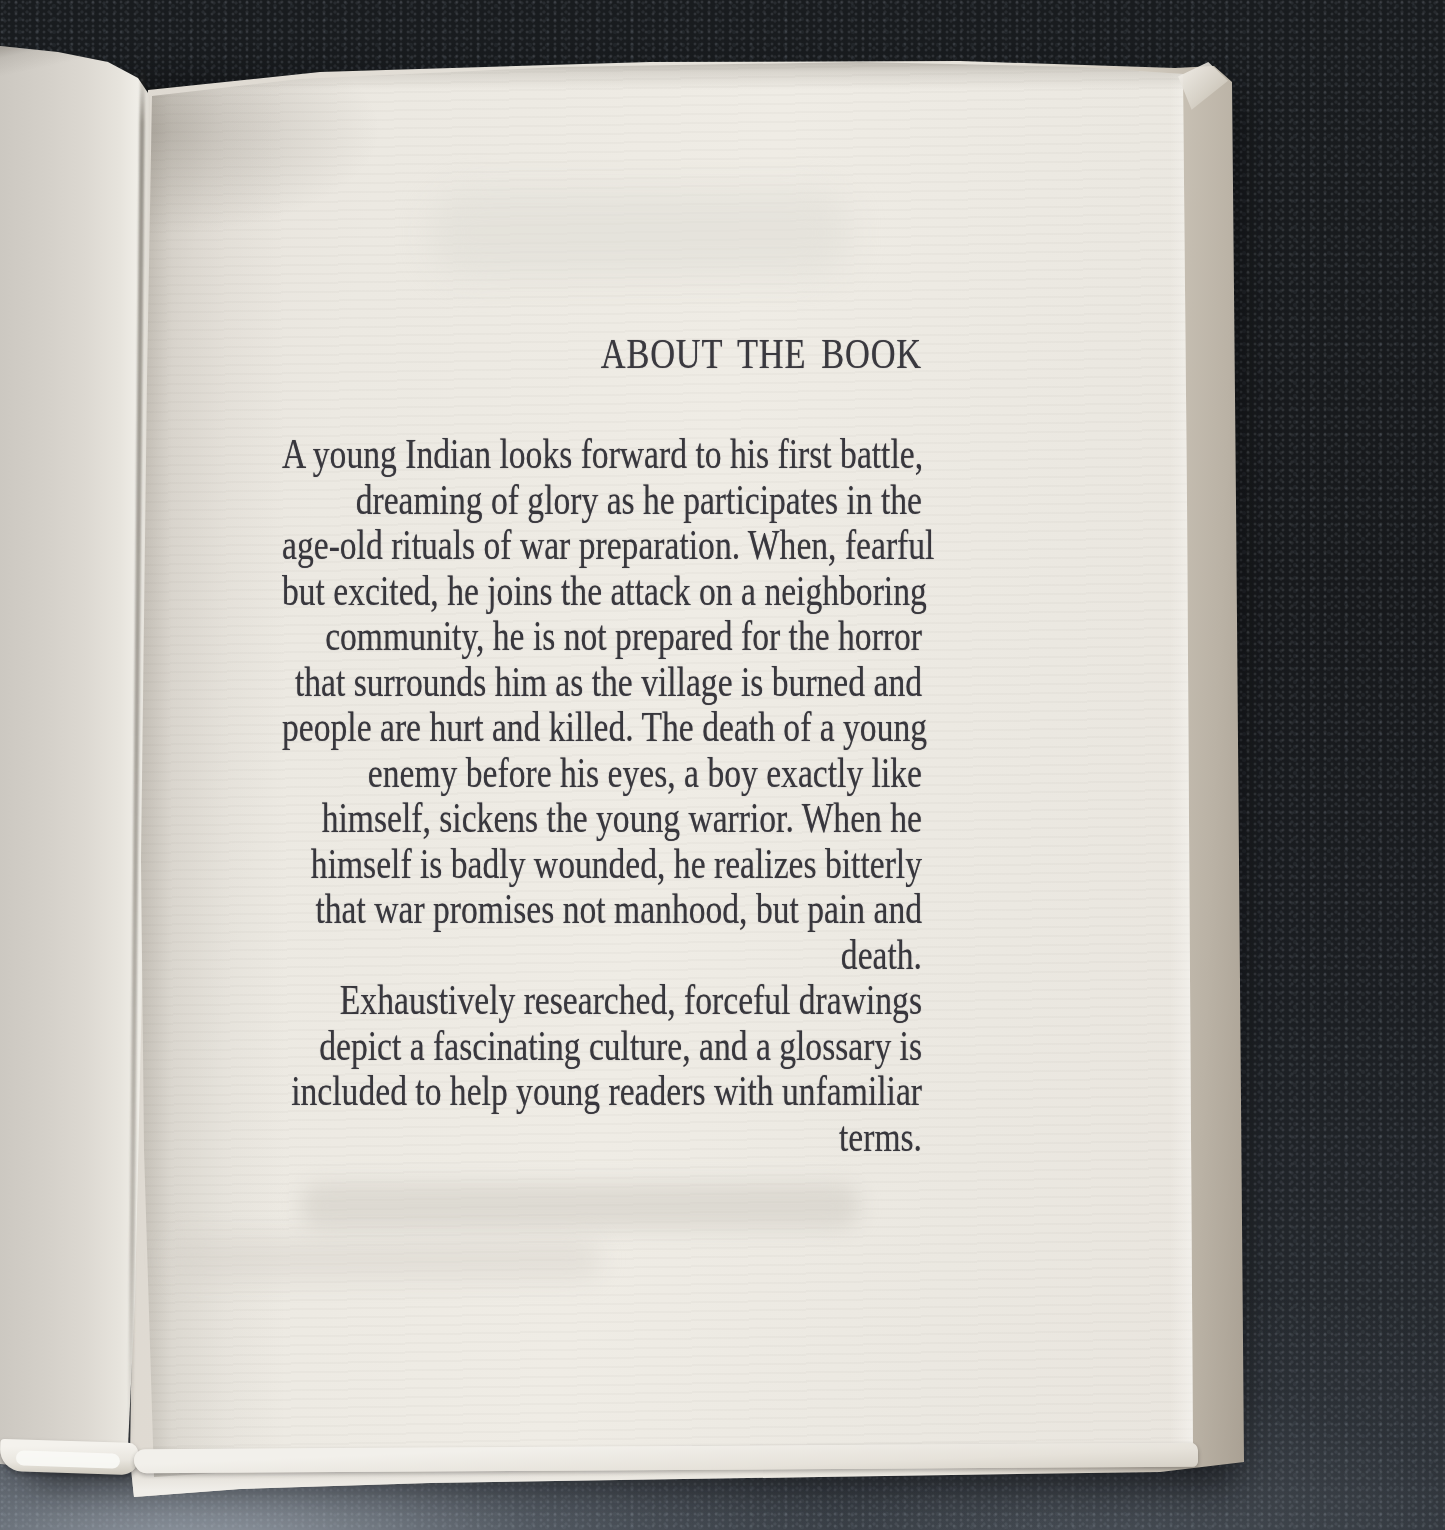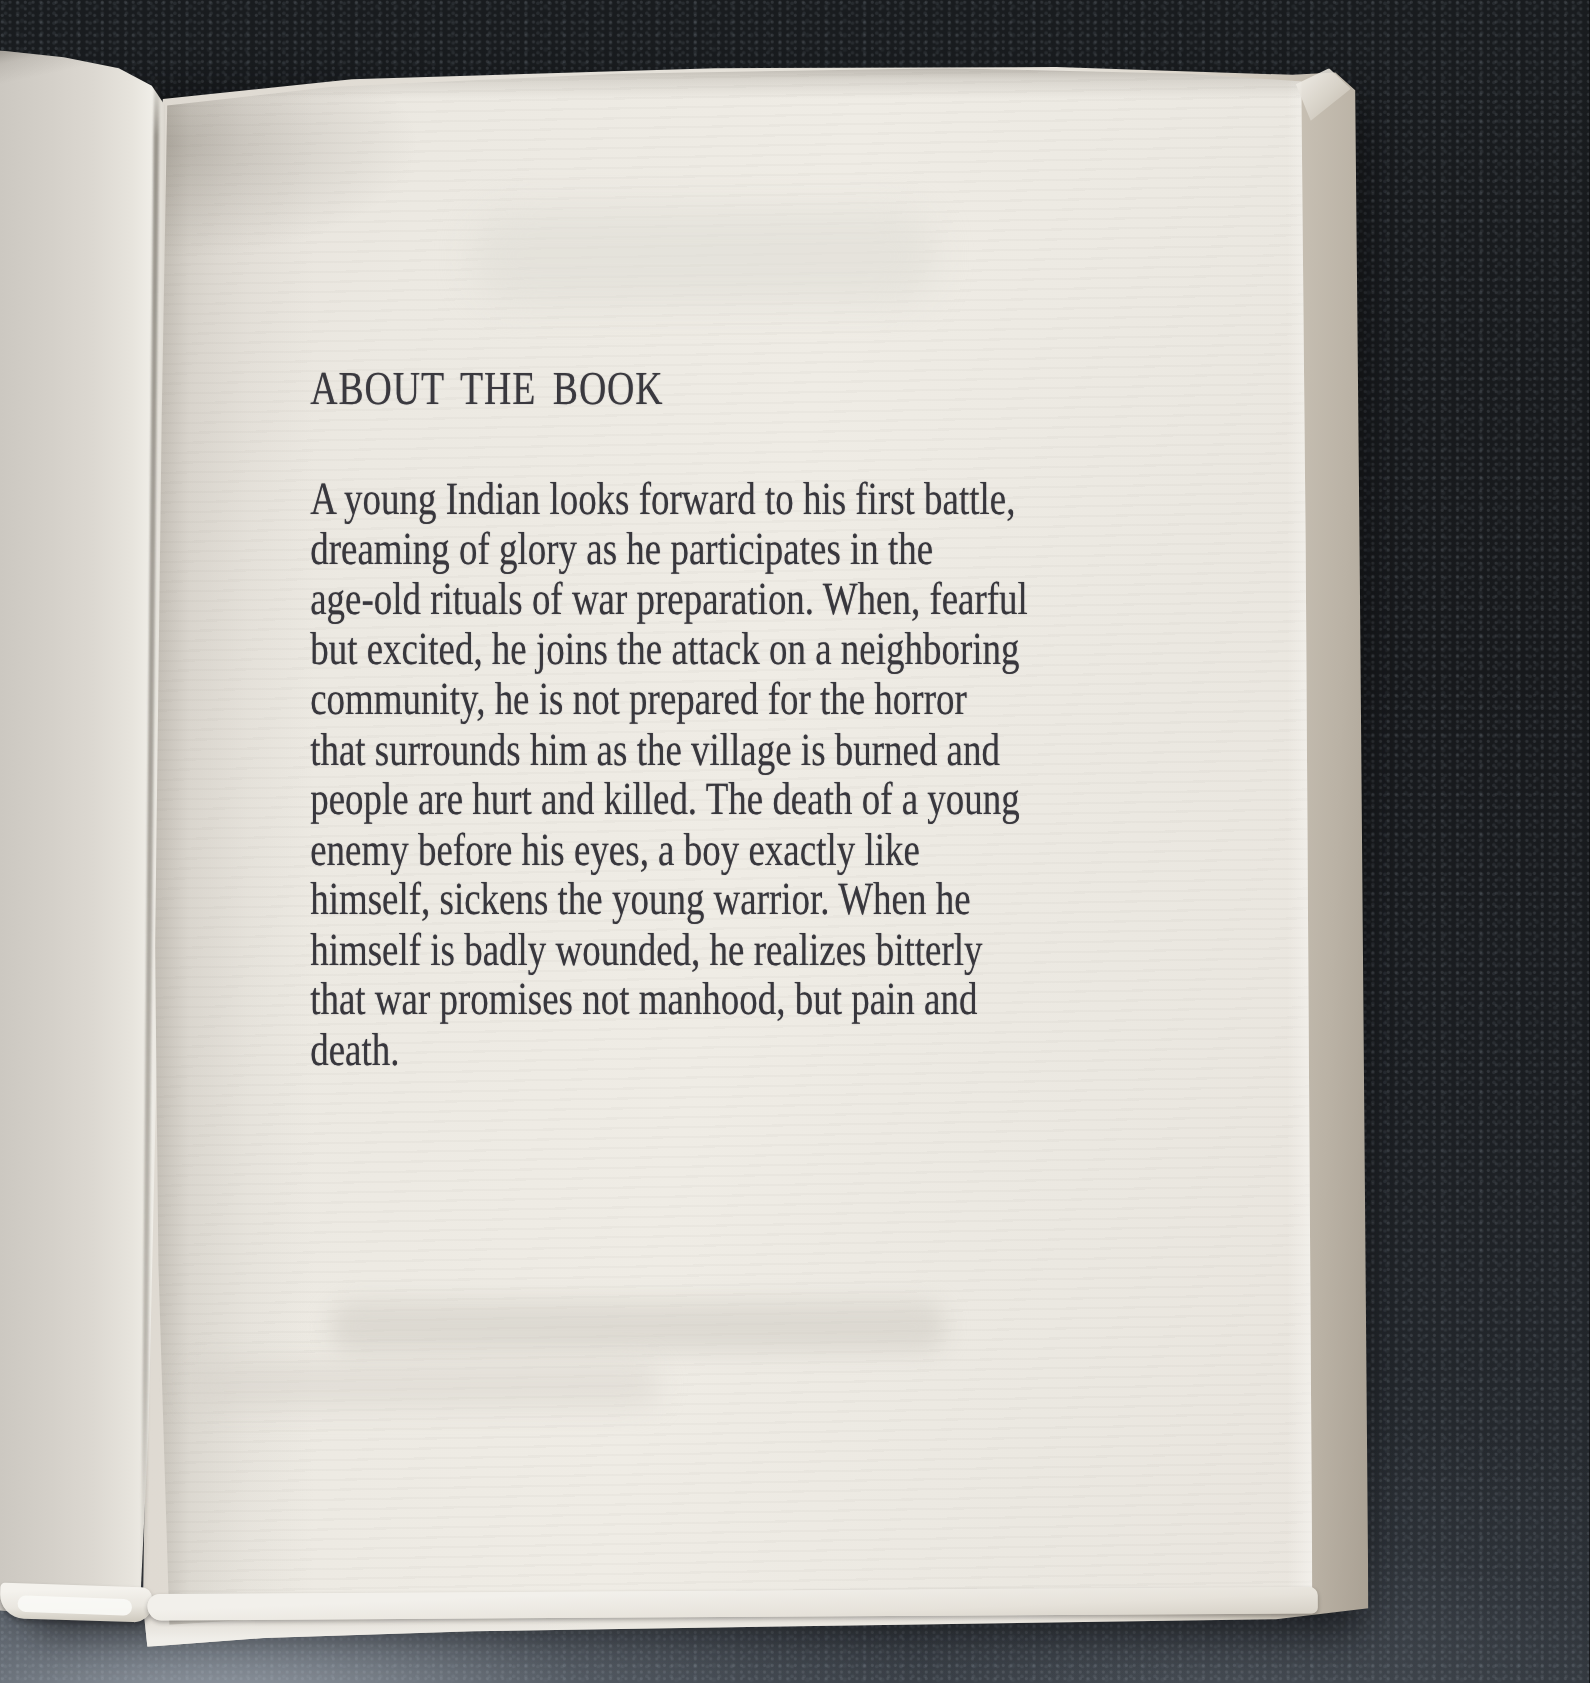--- a/index.html
+++ b/index.html
@@ -8,20 +8,21 @@
     background-color:#1b1e22;
     background-image:
       radial-gradient(circle at 2px 2px, rgba(205,215,225,0.13) 0 1px, rgba(0,0,0,0) 1.8px),
       radial-gradient(circle at 5px 3px, rgba(170,182,194,0.10) 0 1.2px, rgba(0,0,0,0) 2px),
       radial-gradient(circle at 3px 6px, rgba(140,152,164,0.08) 0 1.5px, rgba(0,0,0,0) 2.6px),
       radial-gradient(ellipse 1250px 680px at 14% 104%, rgba(168,176,186,0.92) 0%, rgba(108,116,126,0.58) 28%, rgba(60,66,74,0.28) 52%, rgba(0,0,0,0) 72%),
       radial-gradient(ellipse 950px 420px at 76% 103%, rgba(112,120,130,0.45) 0%, rgba(60,66,74,0.20) 45%, rgba(0,0,0,0) 70%),
       linear-gradient(180deg,#191c1f 0%,#17191c 40%,#1b1e22 65%,#23272c 82%,#2d3238 100%);
     background-size:7px 6px, 11px 9px, 17px 13px, auto, auto, auto;
     font-family:"Liberation Serif","DejaVu Serif",serif;
+    text-align:right;
   }
   .abs{position:absolute;}
   .book-shadow{
     left:16px;top:76px;width:1216px;height:1400px;
     background:rgba(5,6,8,.55);filter:blur(18px);
     transform:translate(8px,10px);border-radius:24px;
   }
   .cover-base{
     left:126px;top:56px;width:1122px;height:1446px;
     clip-path:polygon(22px 34px,194px 16px,524px 6px,834px 5px,1049px 12px,1088px 10px,1106px 26px,1110px 444px,1118px 1406px,1034px 1416px,694px 1421px,304px 1427px,114px 1433px,8px 1441px,4px 1404px,12px 844px,16px 264px);
@@ -118,14 +119,20 @@
       <div class="line">but excited, he joins the attack on a neighboring</div>
       <div class="line">community, he is not prepared for the horror</div>
       <div class="line">that surrounds him as the village is burned and</div>
       <div class="line">people are hurt and killed. The death of a young</div>
       <div class="line">enemy before his eyes, a boy exactly like</div>
       <div class="line">himself, sickens the young warrior. When he</div>
       <div class="line">himself is badly wounded, he realizes bitterly</div>
       <div class="line">that war promises not manhood, but pain and</div>
       <div class="line">death.</div>
     </div>
+    <div>
+      <div class="line indent">Exhaustively researched, forceful drawings</div>
+      <div class="line">depict a fascinating culture, and a glossary is</div>
+      <div class="line">included to help young readers with unfamiliar</div>
+      <div class="line">terms.</div>
+    </div>
   </div>
 </div>
 
 </body></html>

